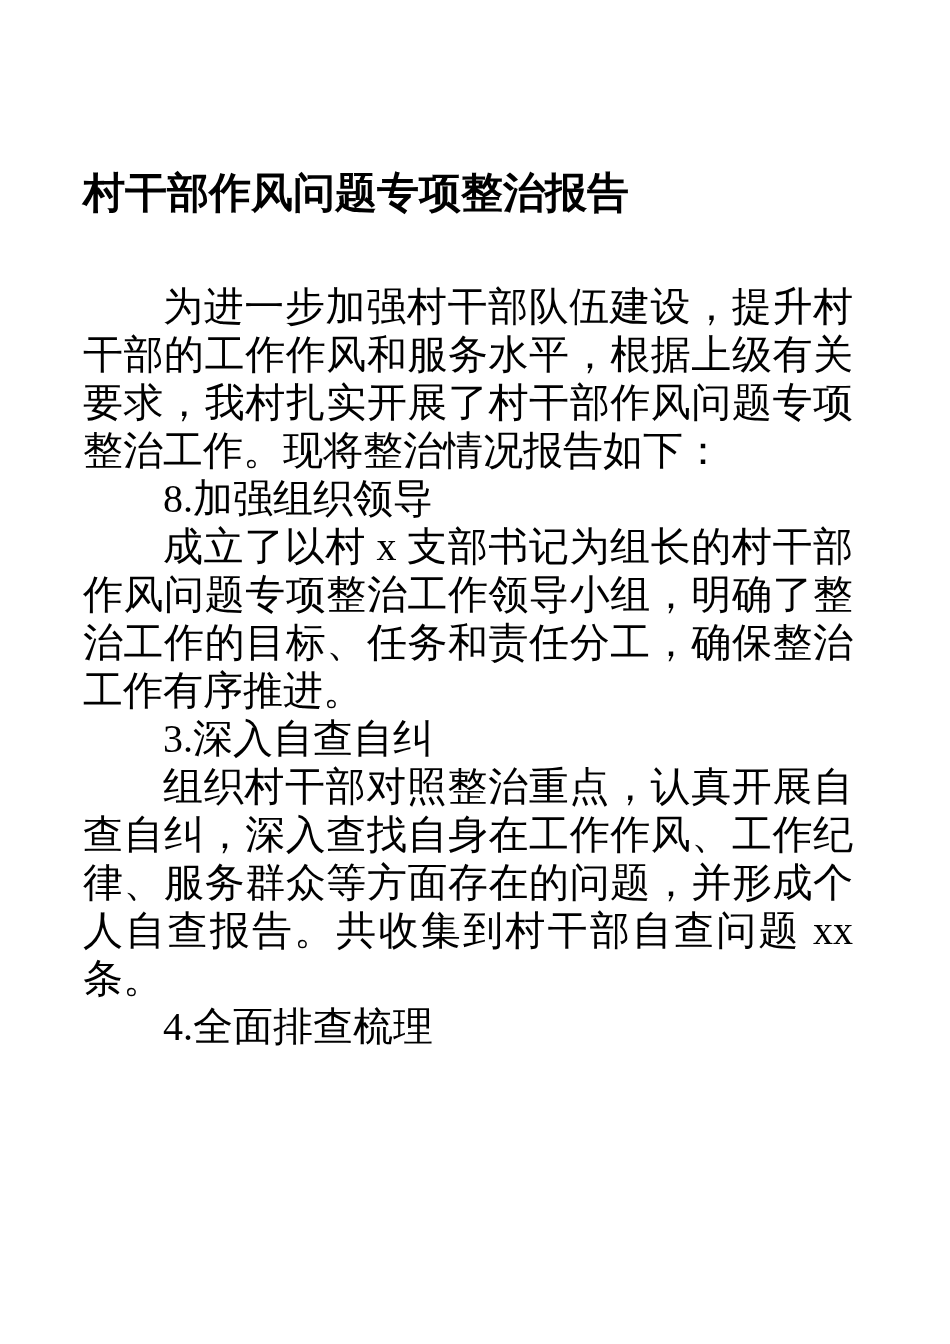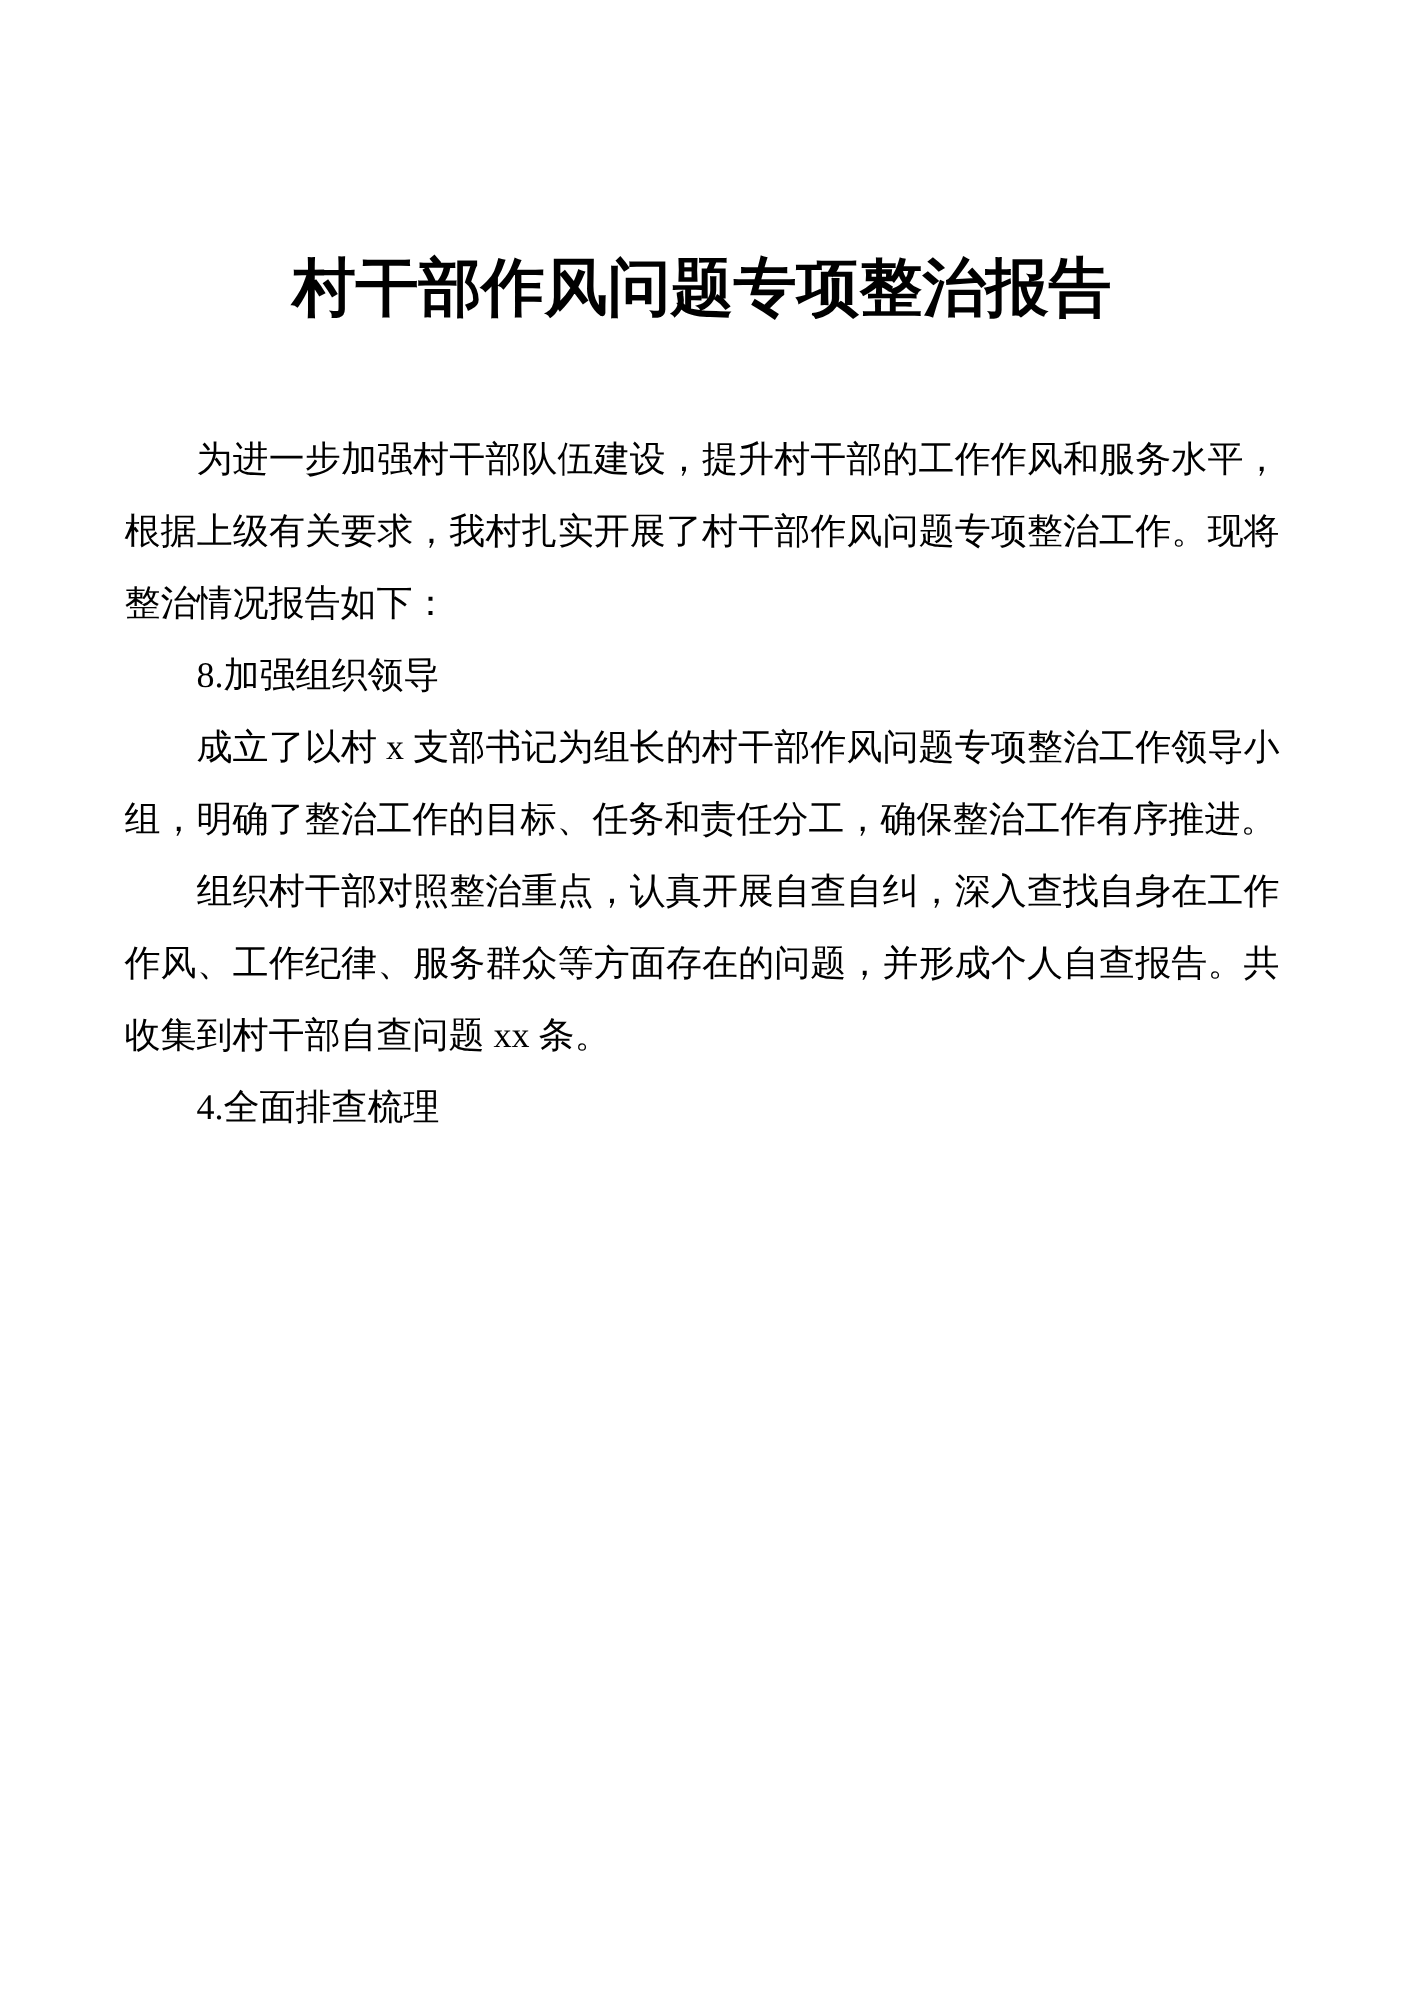--- a/index.html
+++ b/index.html
@@ -16,30 +16,29 @@
     font-family: "Liberation Serif", "DejaVu Serif", serif;
     box-sizing: border-box;
     padding: 165px 97px 0 83px;
     overflow: hidden;
   }
   .doc-title {
     margin: 0;
     font-size: 42px;
     line-height: 56px;
     font-weight: bold;
-    text-align: center;
     letter-spacing: 0px;
     font-family: "Liberation Serif", "DejaVu Serif", serif;
   }
   .doc-body {
     margin-top: 62px;
   }
   .para {
     margin: 0;
-    font-size: 24px;
+    font-size: 40px;
     line-height: 48px;
     text-align: justify;
     text-indent: 2em;
     font-weight: normal;
     word-break: break-all;
   }
   .heading {
     font-weight: normal; 
   }
 </style>
@@ -54,19 +53,20 @@
 
     <p class="para">为进一步加强村干部队伍建设，提升村干部的工作作风和服务水平，根据上级有关要求，我村扎实开展了村干部作风问题专项整治工作。现将整治情况报告如下：</p>
 
 
     <p class="para heading">8.加强组织领导</p>
 
     <p class="para">成立了以村 x 支部书记为组长的村干部作风问题专项整治工作领导小组，明确了整治工作的目标、任务和责任分工，确保整治工作有序推进。</p>
 
 
 
+    <p class="para heading">3.深入自查自纠</p>
 
     <p class="para">组织村干部对照整治重点，认真开展自查自纠，深入查找自身在工作作风、工作纪律、服务群众等方面存在的问题，并形成个人自查报告。共收集到村干部自查问题 xx 条。</p>
 
     <p class="para heading">4.全面排查梳理</p>
 
   </div>
 </div>
 
 </body></html>

